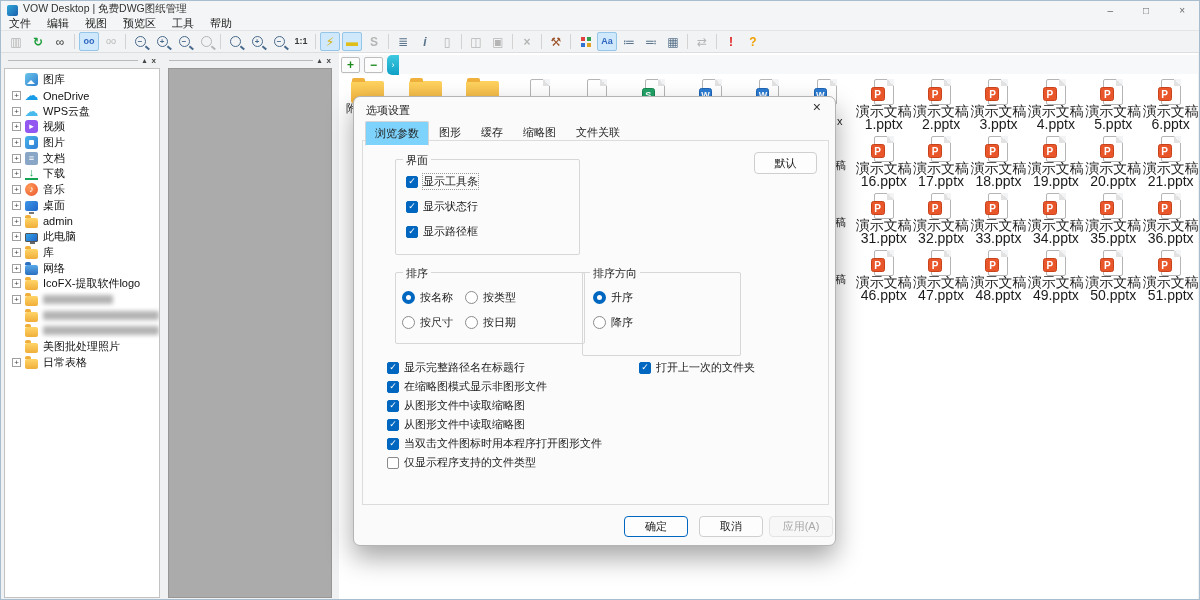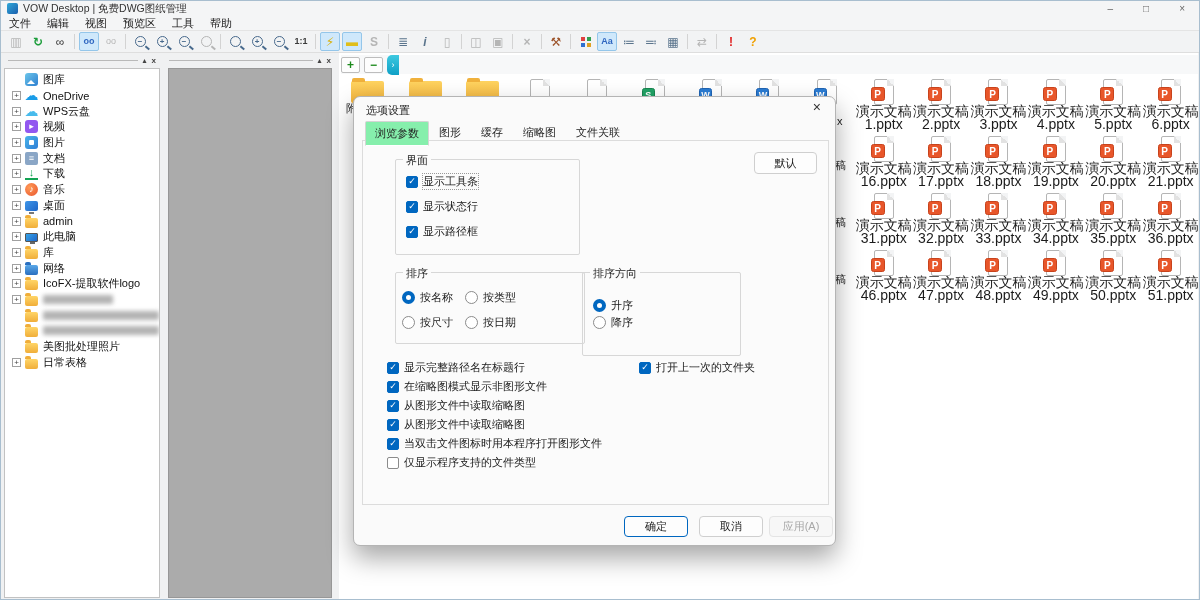--- a/index.html
+++ b/index.html
@@ -1,20 +1,20 @@
 <!DOCTYPE html>
 <html><head>
 <meta charset="utf-8">
 <style>
 *{box-sizing:border-box;margin:0;padding:0}
 html,body{width:1200px;height:600px}
 body{font-family:"Liberation Sans","DejaVu Sans",sans-serif;background:#fff;position:relative;overflow:hidden}
 .window{position:absolute;inset:0;border:1px solid #a8becf;background:#f5f6f7}
 
-.titlebar{height:15px;display:flex;align-items:center;padding:0 6px;background:#f4f5f6;font-size:10.5px;color:#333}
+.titlebar{height:15px;display:flex;align-items:flex-end;padding:0 6px;background:#f4f5f6;font-size:10.5px;color:#333}
 .appicon{width:11px;height:11px;border-radius:2px;background:linear-gradient(135deg,#2fa8d8,#1b5fae);margin-right:5px;flex:none}
 .wincontrols{margin-left:auto;display:flex;gap:30px;padding-right:8px}
 .wc{color:#666;font-size:10px;line-height:1}
 
 .menubar{height:14px;display:flex;align-items:center;background:#f4f5f6;font-size:11px;color:#222}
 .menuitem{padding:0 8px}
 
 .toolbar{height:23px;display:flex;align-items:center;background:#f2f3f4;border-top:1px solid #e4e4e4;border-bottom:1px solid #dedede;padding-left:4px}
 .tbtn{min-width:20px;height:19px;border-radius:2px;display:flex;align-items:center;justify-content:center;margin:0 1px;border:1px solid transparent;padding:0 1px}
 .tbtn.act{background:#cfe8fb;border-color:#94c6ea}
@@ -89,21 +89,21 @@
 .b-w{background:#2b7cd3;border:1px solid #1f64b4}
 .b-s{background:#21a366;border:1px solid #17854f}
 .fdot{position:absolute;left:7px;bottom:2px;width:6px;height:6px;background:#3b82d8}
 .frag{position:absolute;font-size:11px;color:#1b1b1b;white-space:nowrap}
 
 .dialog{position:absolute;left:352px;top:95px;width:483px;height:450px;background:#fafafa;border:1px solid #b4b4b4;border-radius:7px;box-shadow:0 12px 26px rgba(0,0,0,.35);z-index:50;font-size:11px;color:#1a1a1a}
 .dlg-title{position:absolute;left:12px;top:6px}
 .dlg-close{position:absolute;right:14px;top:3px;font-size:14px;color:#333;line-height:1}
 .dlg-tabs{position:absolute;left:11px;top:23px;display:flex;align-items:flex-end;z-index:3}
 .dtab{padding:4px 9px;border:1px solid transparent;color:#222}
-.dtab.active{background:#86efac;border-color:#d4d4d4;border-bottom-color:#fff;border-radius:2px 2px 0 0;margin-bottom:-1px}
+.dtab.active{background:#7dd3fc;border-color:#d4d4d4;border-bottom-color:#fff;border-radius:2px 2px 0 0;margin-bottom:-1px}
 .dlg-page{position:absolute;left:8px;top:43px;width:467px;height:365px;border:1px solid #dcdcdc;background:#fbfbfb}
 .grp{position:absolute;border:1px solid #d7d7d7;border-radius:2px}
 .gtitle{position:absolute;top:-7px;left:7px;background:#fbfbfb;padding:0 3px}
 .crow{position:absolute;display:flex;align-items:center;gap:5px;white-space:nowrap}
 .cbx{width:12px;height:12px;border:1px solid #8b8b8b;border-radius:2px;background:#fff;display:flex;align-items:center;justify-content:center;font-size:9px;line-height:1;flex:none;color:transparent}
 .cbx.on{background:#0067c0;border-color:#0067c0;color:#fff}
 .rdo{width:13px;height:13px;border:1px solid #8b8b8b;border-radius:50%;background:#fff;flex:none}
 .rdo.on{border:4px solid #0067c0}
 .lbl.focused{outline:1px dotted #999}
 .dbtn{position:absolute;width:64px;height:21px;border:1px solid #cfcfcf;border-radius:4px;background:#fdfdfd;display:flex;align-items:center;justify-content:center;font-size:11px;color:#1a1a1a}
@@ -672,21 +672,21 @@
           <span class="rdo"></span>
           <span class="lbl">按尺寸</span>
         </div>
         <div class="crow" style="left: 69px; top: 42px;">
           <span class="rdo"></span>
           <span class="lbl">按日期</span>
         </div>
       </div>
     <div class="grp" id="grpSortDir" style="left:228px;top:175px;width:159px;height:84px">
       <span class="gtitle">排序方向</span>
-    <div class="crow" style="left: 10px; top: 17px; margin-top: 8px;">
+    <div class="crow" style="left: 10px; top: 17px;">
           <span class="rdo on"></span>
           <span class="lbl">升序</span>
         </div>
         <div class="crow" style="left: 10px; top: 42px;">
           <span class="rdo"></span>
           <span class="lbl">降序</span>
         </div>
       </div>
 
     <div id="optsLeft"></div>

